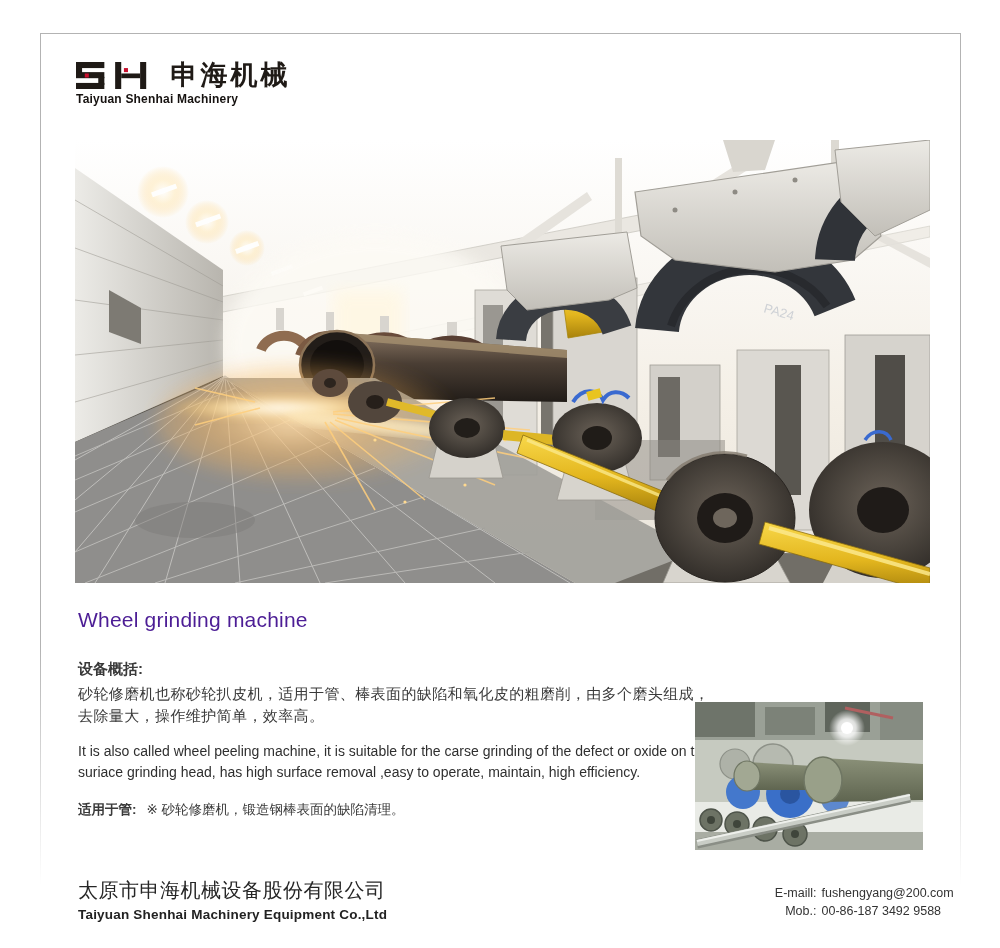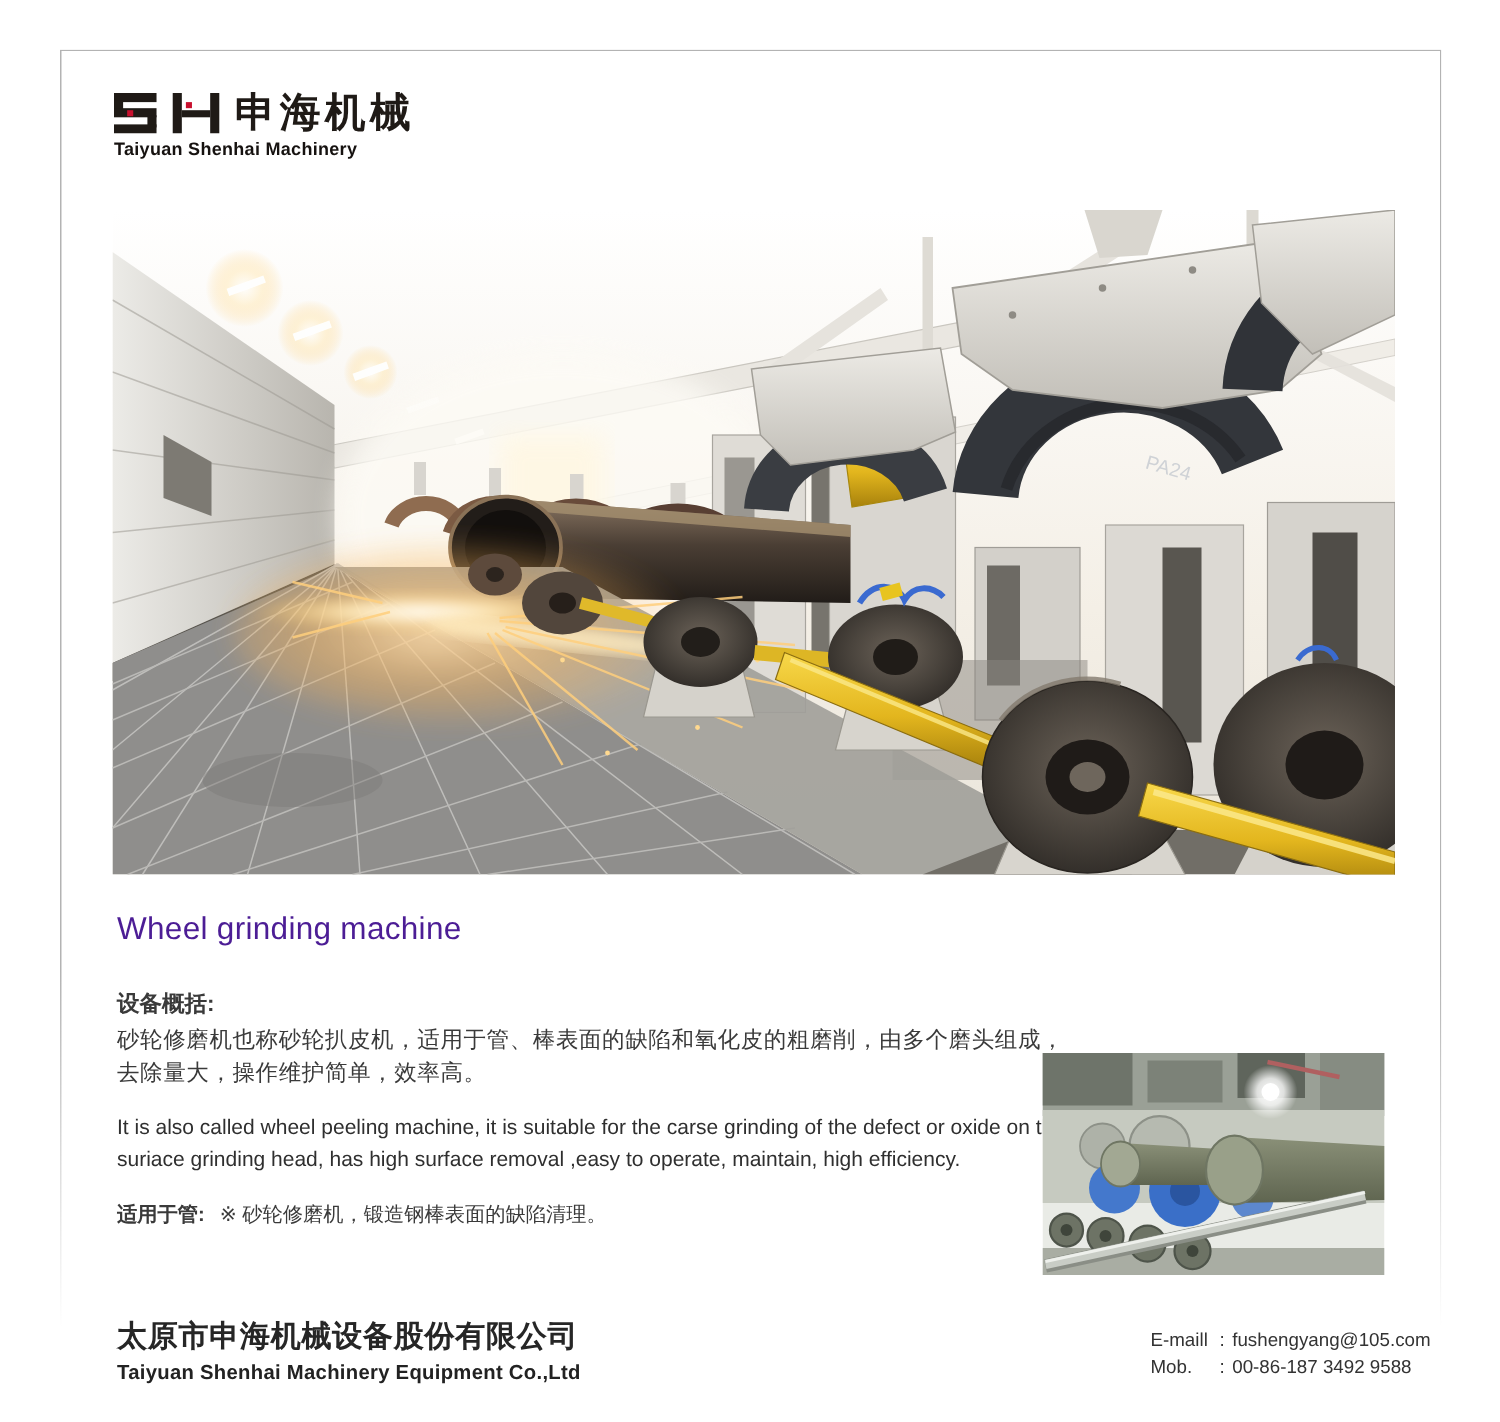--- a/index.html
+++ b/index.html
@@ -7,42 +7,42 @@
     width:1000px;height:948px;background:#ffffff;position:relative;overflow:hidden;
     font-family:"Liberation Sans","DejaVu Sans",sans-serif;color:#3c3c3c;
   }
   .frame{
     position:absolute;left:40px;top:33px;width:919px;height:850px;
     border:1px solid #b3b3b3;
     -webkit-mask-image:linear-gradient(to bottom,#000 72%,rgba(0,0,0,0) 100%);
     mask-image:linear-gradient(to bottom,#000 72%,rgba(0,0,0,0) 100%);
   }
   .logo{position:absolute;left:76px;top:62px;}
-  .logo-row{display:flex;align-items:center;gap:5px;}
+  .logo-row{display:flex;align-items:center;gap:19px;}
   .logo-row svg{display:block;height:27px;width:auto;}
   .brand-cn{font-size:27px;font-weight:bold;color:#1f1a16;letter-spacing:3px;line-height:1;}
   .brand-en{font-size:12px;font-weight:bold;color:#161210;letter-spacing:.2px;margin-top:3px;}
   .main-photo{position:absolute;left:75px;top:140px;width:855px;height:443px;margin:0;}
   .main-photo svg{display:block;width:855px;height:443px;}
   .detail-photo{position:absolute;left:695px;top:702px;width:228px;height:148px;margin:0;}
   .detail-photo svg{display:block;width:228px;height:148px;}
   .product-info{position:absolute;left:78px;top:596px;width:640px;}
   .title-cn{margin:0;font-size:40px;font-weight:600;color:#1e1e1e;letter-spacing:2px;line-height:1.1;}
   .title-en{margin:12px 0 0 0;font-size:21px;font-weight:400;color:#4c1d95;letter-spacing:.2px;}
   .ov-head{margin:28px 0 4px 0;font-size:15px;color:#3a3a3a;font-weight:700;}
   .ov-cn{margin:0;font-size:15px;line-height:22px;color:#3a3a3a;letter-spacing:.4px;width:640px;}
   .ov-en{margin:14px 0 0 0;font-size:14px;line-height:21px;color:#2f2f2f;width:655px;}
   .apps{margin:18px 0 0 0;font-size:13.5px;color:#3a3a3a;}
   .apps .apps-label{font-weight:600;margin-right:10px;}
   .footer-company{position:absolute;left:78px;top:877px;}
-  .company-cn{font-size:20px;font-weight:700;color:#262626;letter-spacing:.5px;}
+  .company-cn{font-size:20px;font-weight:400;color:#262626;letter-spacing:.5px;}
   .company-en{font-size:13.5px;font-weight:bold;color:#222;margin-top:3px;letter-spacing:.2px;}
   .contact{position:absolute;left:767px;top:886px;font-size:12.5px;color:#333;}
   .contact-row{margin-bottom:4px;white-space:nowrap;}
-  .clab{display:inline-block;width:46px;}
+  .clab{display:inline-block;width:46px;text-align:right;}
   .csep{display:inline-block;margin-right:5px;}
 </style>
 </head>
 <body>
 
 <div class="canvas">
 
   <div class="frame"></div>
 
   <header class="logo">
@@ -337,21 +337,21 @@
     </svg>
   </figure>
 
   <footer>
     <div class="footer-company">
       <div class="company-cn">太原市申海机械设备股份有限公司</div>
       <div class="company-en">Taiyuan Shenhai Machinery Equipment Co.,Ltd</div>
     </div>
     <div class="contact">
       <div class="contact-row">
-        <span class="clab">E-maill</span><span class="csep">:</span><span class="cval">fushengyang@105.com</span>
+        <span class="clab">E-maill</span><span class="csep">:</span><span class="cval">fushengyang@200.com</span>
       </div>
       <div class="contact-row">
         <span class="clab">Mob.</span><span class="csep">:</span><span class="cval">00-86-187 3492 9588</span>
       </div>
     </div>
   </footer>
 
 </div>
 
 </body></html>

